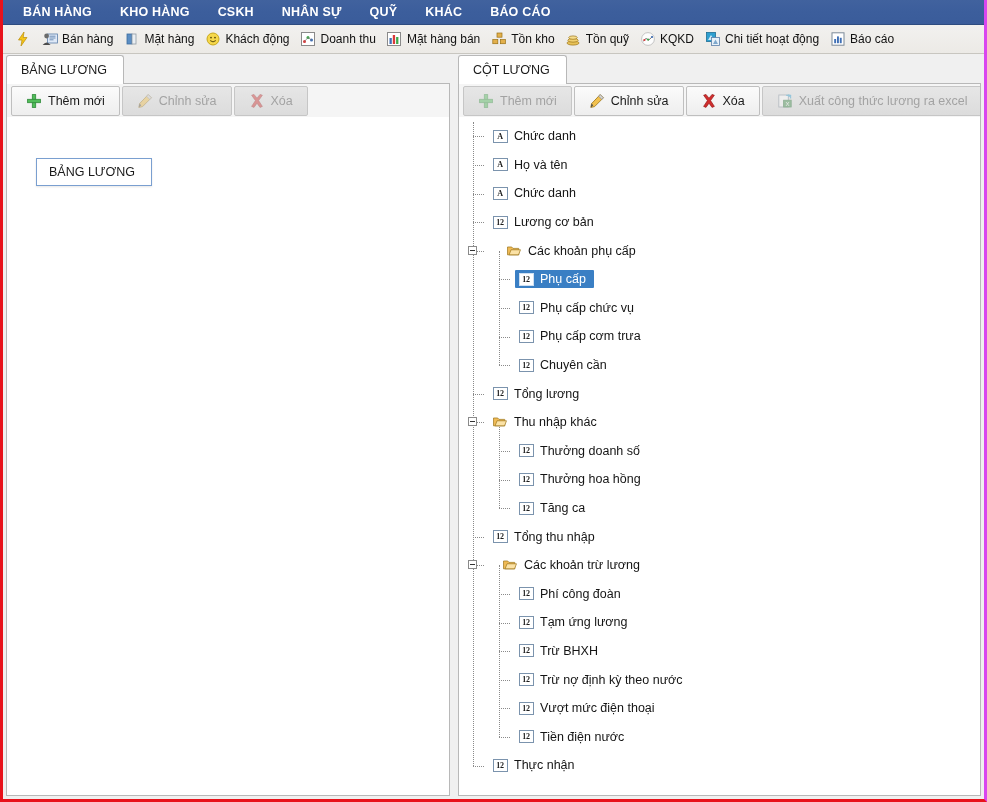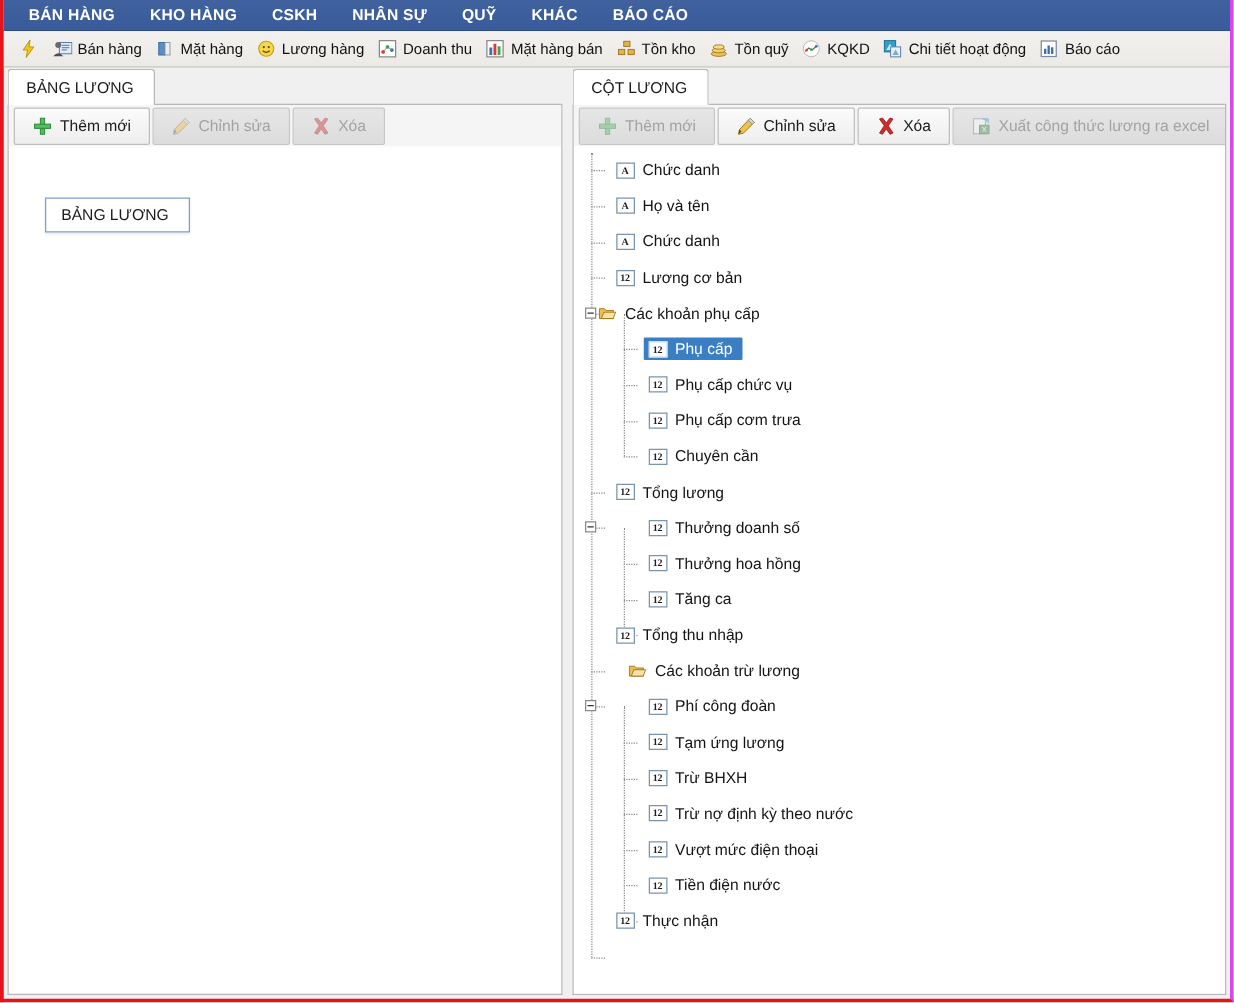--- a/index.html
+++ b/index.html
@@ -286,21 +286,21 @@
       </div>
       <div class="tb-item">
         <span class="tb-ico">
           <svg width="16" height="16" viewBox="0 0 16 16">
             <circle cx="8" cy="8" r="6" fill="#f6d84b" stroke="#c3a110" stroke-width=".9"></circle>
             <circle cx="6" cy="6.6" r="0.9" fill="#5a4a08"></circle>
             <circle cx="10" cy="6.6" r="0.9" fill="#5a4a08"></circle>
             <path d="M5.2 9.6 q2.8 2.6 5.6 0" stroke="#5a4a08" stroke-width="1" fill="none"></path>
           </svg>
         </span>
-        <span>Lương hàng</span>
+        <span>Khách động</span>
       </div>
       <div class="tb-item">
         <span class="tb-ico">
           <svg width="16" height="16" viewBox="0 0 16 16">
             <rect x="1.5" y="1.5" width="13" height="13" fill="#fff" stroke="#8a8a8a" stroke-width="1"></rect>
             <circle cx="4.5" cy="10.5" r="1.5" fill="#d93a3a"></circle>
             <circle cx="8" cy="6.5" r="1.5" fill="#3fa94b"></circle>
             <circle cx="11.5" cy="9" r="1.5" fill="#3f6fb5"></circle>
             <path d="M4.5 10.5 L8 6.5 L11.5 9" stroke="#777" stroke-width=".7" fill="none"></path>
           </svg>
@@ -508,21 +508,21 @@
             <div class="tnode" style="padding-left: 30px;">
               <span class="tlabelwrap">
                 <span class="tico">
                   <span class="badge">12</span>
                 </span>
                 <span>Lương cơ bản</span>
               </span>
             </div>
             <div class="elbow" style="left: 14px; width: 11px; top: 132.7px;"></div>
             <div class="expander" style="left: 9px; top: 127.7px;"></div>
-            <div class="tnode" style="padding-left: 16px;">
+            <div class="tnode" style="padding-left: 44px;">
               <span class="tlabelwrap">
                 <span class="tico">
                   <svg width="16" height="14" viewBox="0 0 16 16">
                     <path d="M0.6 12.4 V3.4 H5.4 L6.8 5 H13.4 V12.4 Z" fill="#f0bb55" stroke="#9b7216" stroke-width=".8"></path>
                     <path d="M2.4 12.4 L4.6 6.6 H15.4 L13.2 12.4 Z" fill="#fbe2a6" stroke="#9b7216" stroke-width=".8"></path>
                   </svg>
                 </span>
                 <span>Các khoản phụ cấp</span>
               </span>
             </div>
@@ -566,66 +566,77 @@
             <div class="tnode" style="padding-left: 30px;">
               <span class="tlabelwrap">
                 <span class="tico">
                   <span class="badge">12</span>
                 </span>
                 <span>Tổng lương</span>
               </span>
             </div>
             <div class="elbow" style="left: 14px; width: 11px; top: 304.3px;"></div>
             <div class="expander" style="left: 9px; top: 299.3px;"></div>
-            <div class="elbow" style="left: 40px; width: 11px; top: 332.9px;"></div>
-            <div class="tnode" style="padding-left: 56px;">
-              <span class="tlabelwrap">
-                <span class="tico">
-                  <span class="badge">12</span>
-                </span>
-                <span>Thưởng doanh số</span>
-              </span>
-            </div>
-            <div class="elbow" style="left: 40px; width: 11px; top: 361.5px;"></div>
-            <div class="tnode" style="padding-left: 56px;">
-              <span class="tlabelwrap">
-                <span class="tico">
-                  <span class="badge">12</span>
-                </span>
-                <span>Thưởng hoa hồng</span>
-              </span>
-            </div>
-            <div class="elbow" style="left: 40px; width: 11px; top: 390.1px;"></div>
-            <div class="tnode" style="padding-left: 56px;">
-              <span class="tlabelwrap">
-                <span class="tico">
-                  <span class="badge">12</span>
-                </span>
-                <span>Tăng ca</span>
-              </span>
-            </div>
-            <div class="elbow" style="left: 14px; width: 11px; top: 418.7px;"></div>
             <div class="tnode" style="padding-left: 30px;">
-              <span class="tlabelwrap">
-                <span class="tico">
-                  <span class="badge">12</span>
-                </span>
-                <span>Tổng thu nhập</span>
-              </span>
-            </div>
-            <div class="elbow" style="left: 14px; width: 11px; top: 447.3px;"></div>
-            <div class="expander" style="left: 9px; top: 442.3px;"></div>
-            <div class="tnode" style="padding-left: 27px; margin-left: 13px;">
               <span class="tlabelwrap">
                 <span class="tico">
                   <svg width="16" height="14" viewBox="0 0 16 16">
                     <path d="M0.6 12.4 V3.4 H5.4 L6.8 5 H13.4 V12.4 Z" fill="#f0bb55" stroke="#9b7216" stroke-width=".8"></path>
                     <path d="M2.4 12.4 L4.6 6.6 H15.4 L13.2 12.4 Z" fill="#fbe2a6" stroke="#9b7216" stroke-width=".8"></path>
                   </svg>
                 </span>
+                <span>Thu nhập khác</span>
+              </span>
+            </div>
+            <div class="elbow" style="left: 40px; width: 11px; top: 332.9px;"></div>
+            <div class="tnode" style="padding-left: 56px;">
+              <span class="tlabelwrap">
+                <span class="tico">
+                  <span class="badge">12</span>
+                </span>
+                <span>Thưởng doanh số</span>
+              </span>
+            </div>
+            <div class="elbow" style="left: 40px; width: 11px; top: 361.5px;"></div>
+            <div class="tnode" style="padding-left: 56px;">
+              <span class="tlabelwrap">
+                <span class="tico">
+                  <span class="badge">12</span>
+                </span>
+                <span>Thưởng hoa hồng</span>
+              </span>
+            </div>
+            <div class="elbow" style="left: 40px; width: 11px; top: 390.1px;"></div>
+            <div class="tnode" style="padding-left: 56px;">
+              <span class="tlabelwrap">
+                <span class="tico">
+                  <span class="badge">12</span>
+                </span>
+                <span>Tăng ca</span>
+              </span>
+            </div>
+            <div class="elbow" style="left: 14px; width: 11px; top: 418.7px;"></div>
+            <div class="tnode" style="padding-left: 30px;">
+              <span class="tlabelwrap">
+                <span class="tico">
+                  <span class="badge">12</span>
+                </span>
+                <span>Tổng thu nhập</span>
+              </span>
+            </div>
+            <div class="elbow" style="left: 14px; width: 11px; top: 447.3px;"></div>
+            <div class="expander" style="left: 9px; top: 442.3px;"></div>
+            <div class="tnode" style="padding-left: 27px; margin-left: 13px;">
+              <span class="tlabelwrap">
+                <span class="tico">
+                  <svg width="16" height="14" viewBox="0 0 16 16">
+                    <path d="M0.6 12.4 V3.4 H5.4 L6.8 5 H13.4 V12.4 Z" fill="#f0bb55" stroke="#9b7216" stroke-width=".8"></path>
+                    <path d="M2.4 12.4 L4.6 6.6 H15.4 L13.2 12.4 Z" fill="#fbe2a6" stroke="#9b7216" stroke-width=".8"></path>
+                  </svg>
+                </span>
                 <span>Các khoản trừ lương</span>
               </span>
             </div>
             <div class="elbow" style="left: 40px; width: 11px; top: 475.9px;"></div>
             <div class="tnode" style="padding-left: 56px;">
               <span class="tlabelwrap">
                 <span class="tico">
                   <span class="badge">12</span>
                 </span>
                 <span>Phí công đoàn</span>

